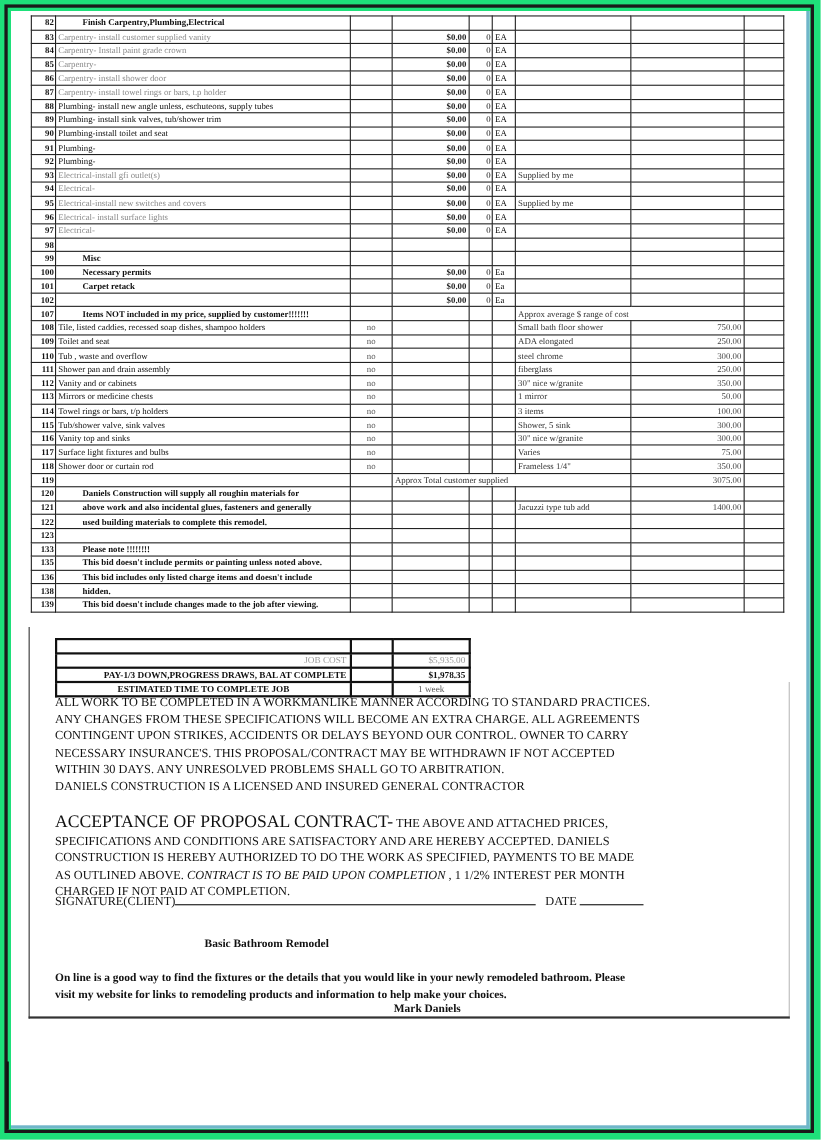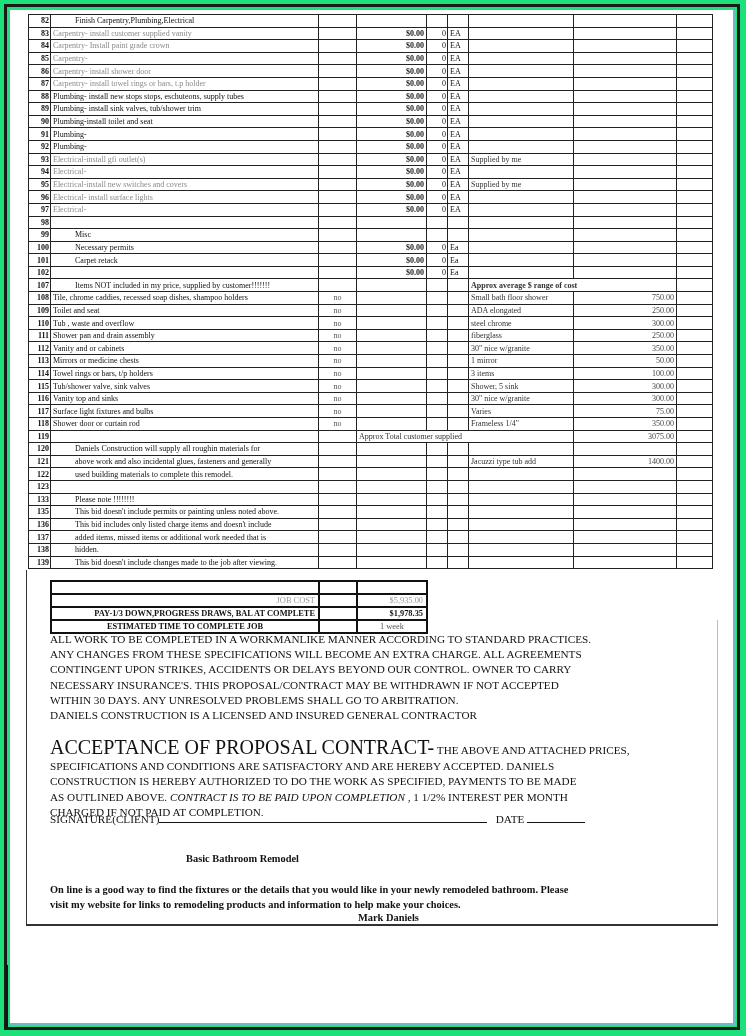--- a/index.html
+++ b/index.html
@@ -17,45 +17,45 @@
   }
   .left-tick { position:absolute; left:6px; top:965px; width:2px; height:62px; background:#111; }
 
   
   .sheet { position:absolute; left:28px; top:14px; border-collapse:collapse; table-layout:fixed; }
   .sheet td {
     border:1px solid #222; height:11.6px; padding:0 2px; font-size:8px; line-height:11px;
     white-space:nowrap; overflow:hidden; vertical-align:middle;
   }
   .sheet td.num { text-align:right; font-weight:bold; padding-right:1px; }
-  .sheet td.desc.bold { font-weight:normal;padding-left:24px; }
+  .sheet td.desc.bold { font-weight:bold;padding-left:24px; }
   .sheet td.desc.faded { color:#8a8a8a; }
   .sheet td.price { text-align:right; font-weight:bold; color:#222;padding-left:19px; }
   .sheet td.qty { text-align:right; padding-right:1px; }
   .sheet td.unit { text-align:left; }
   .sheet td.no { text-align:center; color:#555; }
   .sheet td.amt { text-align:right; color:#444; }
   .sheet td.note { color:#333; }
-  .sheet td.hdr { font-weight:bold; }
+  .sheet td.hdr { font-weight:normal; }
 
   
   .summary { position:absolute; left:50px; top:580px; border-collapse:collapse; table-layout:fixed; }
   .summary td { border:2px solid #111; height:11px; font-size:8.4px; line-height:11px; padding:0 3px; white-space:nowrap; }
   .summary td.lbl { text-align:right; font-weight:bold; }
   .summary td.lbl.center { text-align:center; }
   .summary td.lbl.faded { color:#9a9a9a; font-weight:normal; }
   .summary td.val { text-align:right; font-weight:bold;margin-top:27px; }
   .summary td.val.faded { color:#9a9a9a; font-weight:normal; }
   .summary td.val.center { text-align:center; font-weight:normal; color:#555; }
 
   
   .terms { position:absolute; left:50px; top:632px; width:640px; font-size:11.2px; line-height:15.2px; font-weight:normal; letter-spacing:0; }
   .terms div { white-space:nowrap; }
   .accept { position:absolute; left:50px; top:740px; width:660px; font-size:11.2px; line-height:15.5px; }
-  .accept .big { font-size:20px; font-weight:normal; }
+  .accept .big { font-size:16px; font-weight:normal; }
   .accept div { white-space:nowrap; }
   .accept i { font-style:italic; }
   .sig { position:absolute; left:50px; top:812px; font-size:11.2px; white-space:nowrap; }
   .sig .line { display:inline-block; width:328px; border-bottom:1px solid #111; height:10px; vertical-align:baseline; }
   .sig .dline { display:inline-block; width:58px; border-bottom:1px solid #111; height:10px; vertical-align:baseline; }
   .subtitle { position:absolute; left:186px; top:853px; font-size:10.4px; font-weight:bold; }
   .footer { position:absolute; left:50px; top:882px; font-size:10.4px; line-height:15px; font-weight:bold; white-space:nowrap; }
   .signer { position:absolute; left:358px; top:912px; font-size:10.4px; font-weight:bold; }
   .box-bottom { position:absolute; left:26px; top:924px; width:692px; height:2px; background:#333; }
   .box-left { position:absolute; left:26px; top:570px; width:1px; height:356px; background:#333; }
@@ -142,21 +142,21 @@
         <td class="no"></td>
         <td class="price">$0.00</td>
         <td class="qty">0</td>
         <td class="unit">EA</td>
         <td class="note"></td>
         <td class="amt"></td>
         <td class=""></td>
       </tr>
       <tr>
         <td class="num">88</td>
-        <td class="desc ">Plumbing- install new stops stops, eschuteons, supply tubes</td>
+        <td class="desc ">Plumbing- install new angle unless, eschuteons, supply tubes</td>
         <td class="no"></td>
         <td class="price">$0.00</td>
         <td class="qty">0</td>
         <td class="unit">EA</td>
         <td class="note"></td>
         <td class="amt"></td>
         <td class=""></td>
       </tr>
       <tr>
         <td class="num">89</td>
@@ -317,21 +317,21 @@
         <td class="desc bold">Items NOT included in my price, supplied by customer!!!!!!!</td>
         <td class="no"></td>
         <td class="price"></td>
         <td class="qty"></td>
         <td class="unit"></td>
         <td class="note hdr" colspan="2">Approx average $ range of cost</td>
         <td class=""></td>
       </tr>
       <tr>
         <td class="num">108</td>
-        <td class="desc ">Tile, chrome caddies, recessed soap dishes, shampoo holders</td>
+        <td class="desc ">Tile, listed caddies, recessed soap dishes, shampoo holders</td>
         <td class="no">no</td>
         <td class="price"></td>
         <td class="qty"></td>
         <td class="unit"></td>
         <td class="note">Small bath floor shower</td>
         <td class="amt">750.00</td>
         <td class=""></td>
       </tr>
       <tr>
         <td class="num">109</td>
@@ -513,31 +513,20 @@
         <td class="price"></td>
         <td class="qty"></td>
         <td class="unit"></td>
         <td class="note"></td>
         <td class="amt"></td>
         <td class=""></td>
       </tr>
       <tr>
         <td class="num">136</td>
         <td class="desc bold">This bid includes only listed charge items and doesn't include</td>
-        <td class="no"></td>
-        <td class="price"></td>
-        <td class="qty"></td>
-        <td class="unit"></td>
-        <td class="note"></td>
-        <td class="amt"></td>
-        <td class=""></td>
-      </tr>
-      <tr>
-        <td class="num">137</td>
-        <td class="desc bold">added items, missed items or additional work needed that is</td>
         <td class="no"></td>
         <td class="price"></td>
         <td class="qty"></td>
         <td class="unit"></td>
         <td class="note"></td>
         <td class="amt"></td>
         <td class=""></td>
       </tr>
       <tr>
         <td class="num">138</td>

